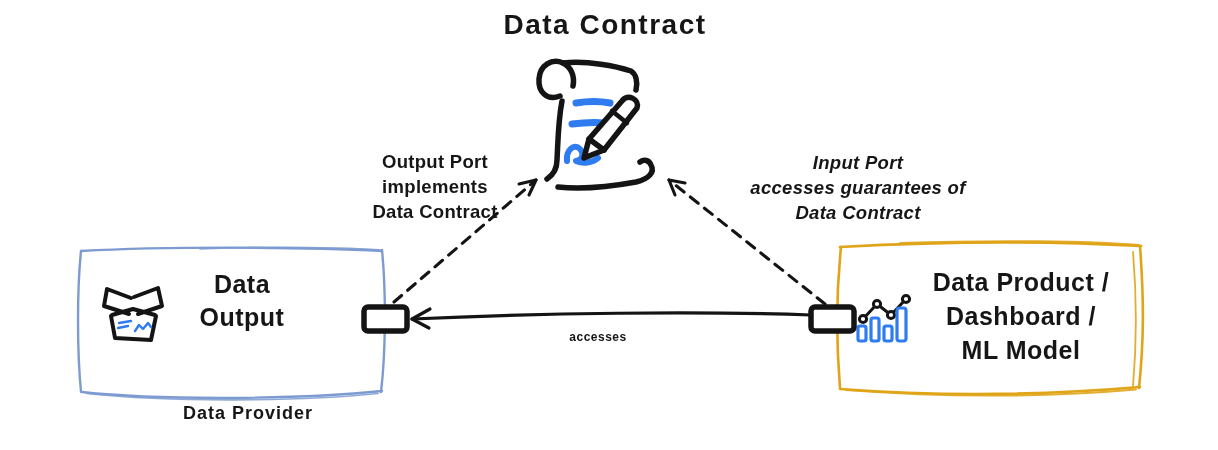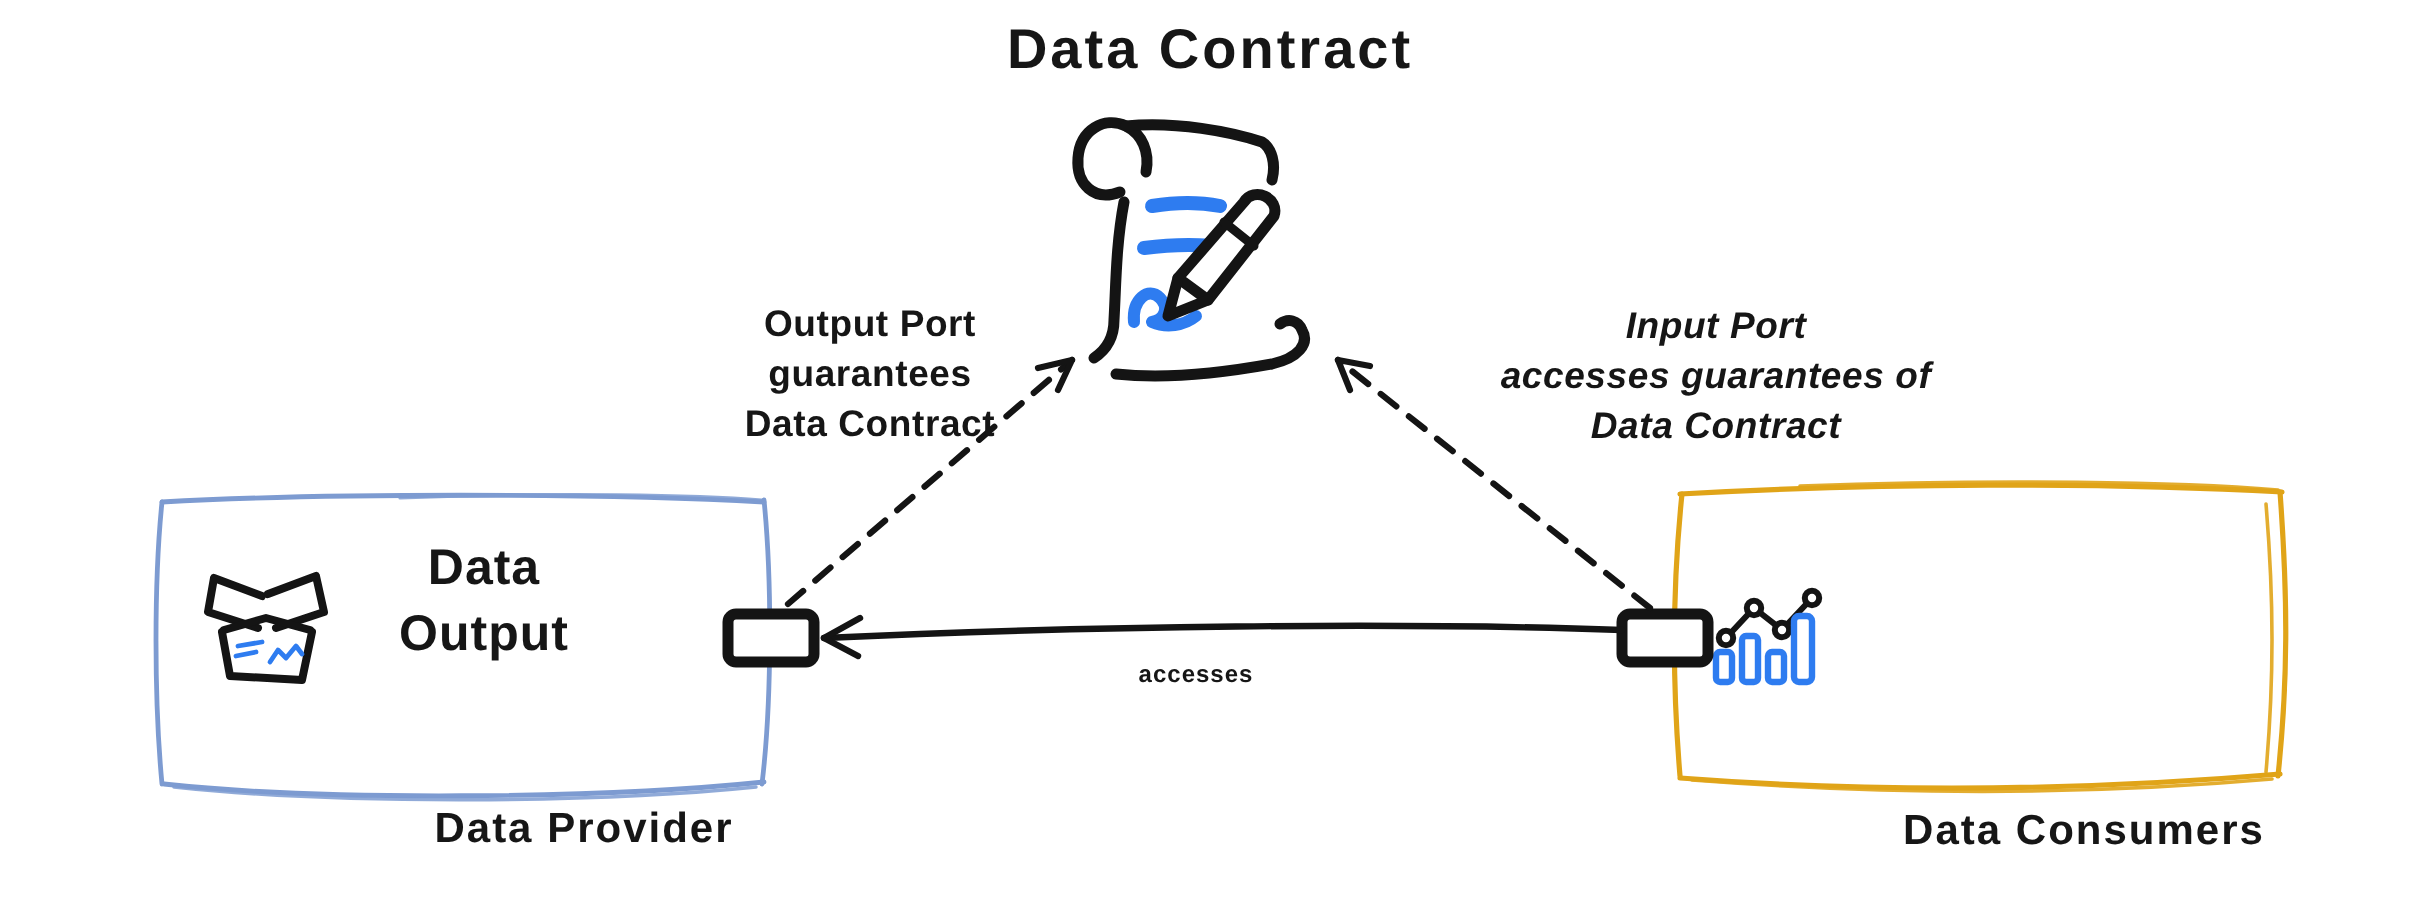--- a/index.html
+++ b/index.html
@@ -26,23 +26,22 @@
   }
   .node-label{
     font-size:25px;
     line-height:33px;
     letter-spacing:0.5px;
   }
   .node-label-consumer{
     line-height:34px;
   }
   .caption{
-    font-size:21px;
+    font-size:18px;
     letter-spacing:1px;
-    margin-left:44px;
   }
   .edge-label{
     font-size:18.5px;
     line-height:25px;
     letter-spacing:0.3px;
   }
   .accesses{
     font-size:12px;
     letter-spacing:0.5px;
   }
@@ -137,35 +136,39 @@
         <path d="M669,180 L675,195 M669,180 L685,183"></path>
       </g>
 
     </g>
   </svg>
 
   <div class="lbl title" style="left:605px;top:9px;">Data Contract</div>
 
   <div class="lbl edge-label" style="left:387px;top:149px;margin-left:48px;">
     <div>Output Port</div>
-    <div>guarantees</div>
+    <div>implements</div>
     <div>Data Contract</div>
   </div>
 
   <div class="lbl edge-label" style="left:858px;top:150px;font-style:italic;">
     <div>Input Port</div>
     <div>accesses guarantees of</div>
     <div>Data Contract</div>
   </div>
 
   <div class="lbl node-label" style="left:242px;top:268px;">
     <div>Data</div>
     <div>Output</div>
   </div>
 
+  <div class="lbl node-label node-label-consumer" style="left:1021px;top:265px;">
+    <div>Data Product /</div>
+    <div>Dashboard /</div>
+    <div>ML Model</div>
+  </div>
 
   <div class="lbl accesses" style="left:598px;top:330px;">accesses</div>
 
   <div class="lbl caption" style="left:248px;top:403px;">Data Provider</div>
 
-  <div class="lbl caption" style="left:998px;top:404px;">Data Consumers</div>
 
 </div>
 
 </body></html>

